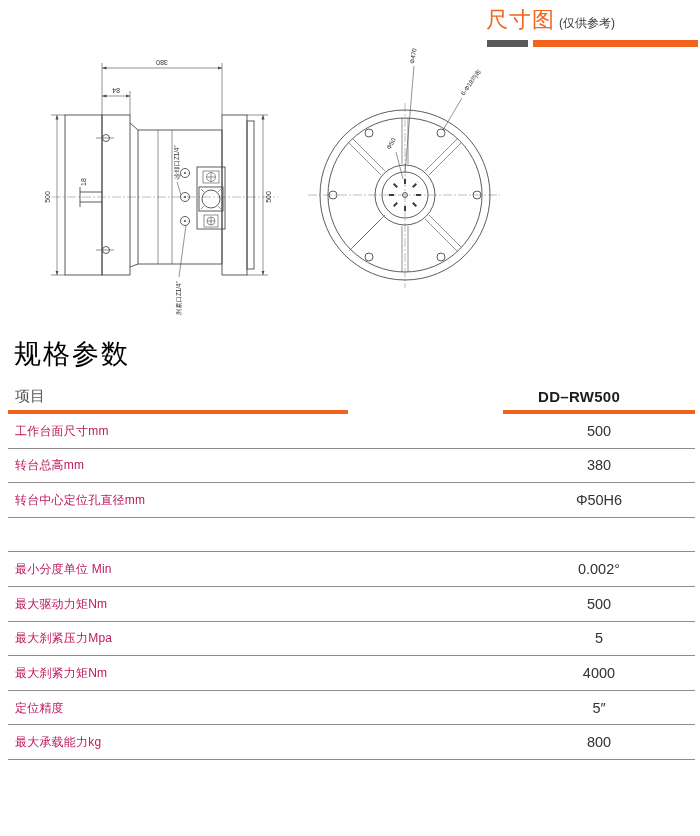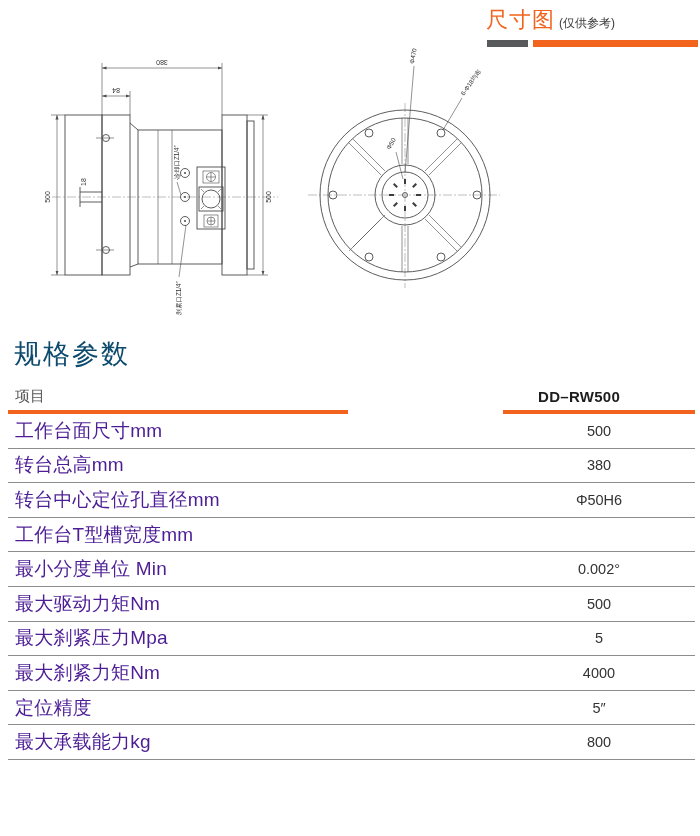--- a/index.html
+++ b/index.html
@@ -16,30 +16,30 @@
   
   .drawing{position:absolute;left:40px;top:40px;width:460px;height:292px;}
   .drawing svg{display:block;width:460px;height:292px;}
   svg .ln{stroke:#4a4a4a;stroke-width:0.9;fill:none;}
   svg .thin{stroke:#4a4a4a;stroke-width:0.6;fill:none;}
   svg .cl{stroke:#8a8a8a;stroke-width:0.55;fill:none;stroke-dasharray:9 2 2 2;}
   svg text{font-family:"Liberation Sans",sans-serif;fill:#333;font-size:7px;}
   svg .tsm{font-size:6.3px;}
 
   
-  .spec-title{position:absolute;left:14px;top:336px;font-size:27px;color:#0c4a6e;letter-spacing:2px;}
+  .spec-title{position:absolute;left:14px;top:336px;font-size:27px;color:#000000;letter-spacing:2px;}
   .item-h{position:absolute;left:15px;top:387px;font-size:15px;color:#595959;}
   .model-h{position:absolute;left:538px;top:388px;width:160px;text-align:left;
            font-size:15px;font-weight:700;color:#1d1d1d;letter-spacing:0.3px;}
   .bar-left{position:absolute;left:8px;top:410px;width:340px;height:4px;background:#f2641e;}
   .bar-right{position:absolute;left:503px;top:410px;width:192px;height:4px;background:#f2641e;}
   .rows{position:absolute;left:8px;top:414px;width:687px;}
   .srow{position:relative;height:33.6px;border-bottom:1px solid #8d8d8d;}
   .srow .lbl{position:absolute;left:7px;top:50%;transform:translateY(-50%);
-             font-size:19px;color:#4c1d95;letter-spacing:0.2px;white-space:nowrap;}
+             font-size:12px;color:#be185d;letter-spacing:0.2px;white-space:nowrap;}
   .srow .val{position:absolute;left:495px;width:192px;top:50%;transform:translateY(-50%);
              text-align:center;font-size:14.5px;color:#333;}
 </style>
 </head>
 <body>
 
 <div class="page">
 
   <div class="dim-header">
     <span class="dim-title">尺寸图</span>
@@ -205,21 +205,20 @@
     </div>
     <div class="srow">
       <span class="lbl">转台总高mm</span>
       <span class="val">380</span>
     </div>
     <div class="srow">
       <span class="lbl">转台中心定位孔直径mm</span>
       <span class="val">Φ50H6</span>
     </div>
     <div class="srow">
-      <span class="lbl">工作台T型槽宽度mm</span>
     </div>
     <div class="srow">
       <span class="lbl">最小分度单位 Min</span>
       <span class="val">0.002°</span>
     </div>
     <div class="srow">
       <span class="lbl">最大驱动力矩Nm</span>
       <span class="val">500</span>
     </div>
     <div class="srow">

